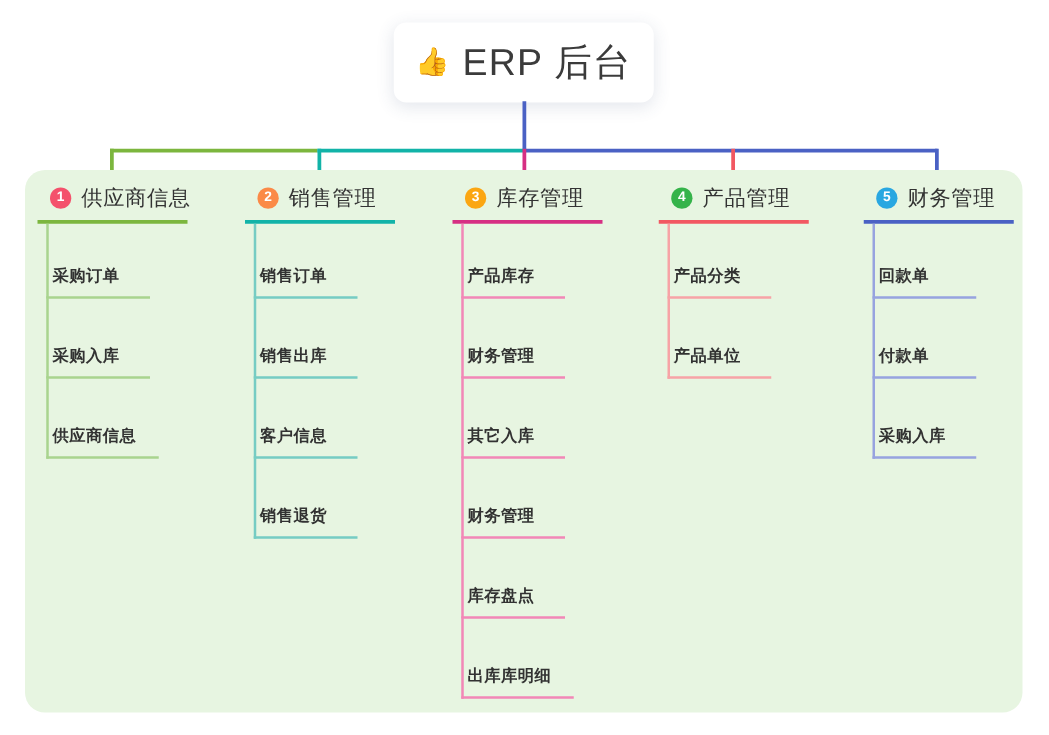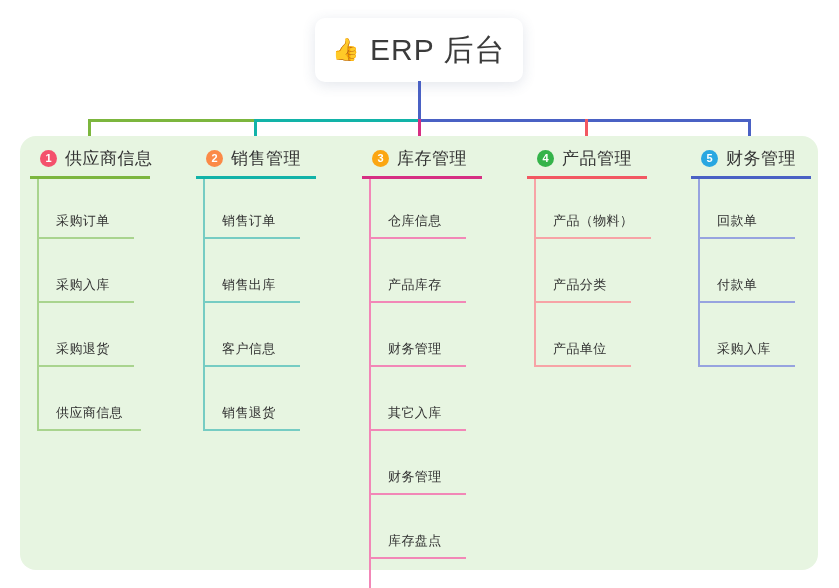--- a/index.html
+++ b/index.html
@@ -37,22 +37,22 @@
     width:17px;height:17px;border-radius:50%;flex:0 0 17px;
     background:var(--b);color:#fff;font-size:11px;font-weight:bold;
     display:flex;align-items:center;justify-content:center;line-height:1;
   }
   .cat-label{font-size:17px;color:#333;white-space:nowrap;letter-spacing:0.5px;}
   .sub-list{margin-left:7px;display:flex;flex-direction:column;align-items:flex-start;}
   .sub-item{
     height:55px;width:fit-content;min-width:60px;
     border-left:2px solid var(--l);border-bottom:2px solid var(--l);
     display:flex;align-items:flex-end;
-    padding:0 18px 7px 17px;box-sizing:content-box;
-    font-size:13px;color:#323232;white-space:nowrap;letter-spacing:0.4px;
+    padding:0 18px 7px 3px;box-sizing:content-box;
+    font-size:13px;color:#323232;white-space:nowrap;letter-spacing:0.4px;font-weight:bold;
   }
   .sub-item:first-child{height:51px;}
 </style>
 </head>
 <body>
 
 <div class="page">
 
   <div class="root-node">
     <span class="root-icon">👍</span>
@@ -72,21 +72,20 @@
   <div class="panel" style="background: rgb(231, 245, 225);"></div>
 
   <div class="category" style="left: 30px; --c: #7CB63E; --l: #A9D48E; --b: #F4516C;">
     <div class="cat-header">
       <span class="badge">1</span>
       <span class="cat-label">供应商信息</span>
     </div>
     <div class="sub-list">
       <div class="sub-item">采购订单</div>
       <div class="sub-item">采购入库</div>
-      <div class="sub-item">采购退货</div>
       <div class="sub-item">供应商信息</div>
     </div>
   </div>
 
   <div class="category" style="left: 196px; --c: #12B3A8; --l: #76CCC3; --b: #FB8A47;">
     <div class="cat-header">
       <span class="badge">2</span>
       <span class="cat-label">销售管理</span>
     </div>
     <div class="sub-list">
@@ -96,37 +95,35 @@
       <div class="sub-item">销售退货</div>
     </div>
   </div>
 
   <div class="category" style="left: 362px; --c: #D62F83; --l: #F287B7; --b: #FBA612;">
     <div class="cat-header">
       <span class="badge">3</span>
       <span class="cat-label">库存管理</span>
     </div>
     <div class="sub-list">
-      <div class="sub-item">仓库信息</div>
       <div class="sub-item">产品库存</div>
       <div class="sub-item">财务管理</div>
       <div class="sub-item">其它入库</div>
       <div class="sub-item">财务管理</div>
       <div class="sub-item">库存盘点</div>
       <div class="sub-item">出库库明细</div>
     </div>
   </div>
 
   <div class="category" style="left: 527px; --c: #F25862; --l: #F7A3A6; --b: #35B34A;">
     <div class="cat-header">
       <span class="badge">4</span>
       <span class="cat-label">产品管理</span>
     </div>
     <div class="sub-list">
-      <div class="sub-item">产品（物料）</div>
       <div class="sub-item">产品分类</div>
       <div class="sub-item">产品单位</div>
     </div>
   </div>
 
   <div class="category" style="left: 691px; --c: #4A61C4; --l: #97A3DF; --b: #29A7E1;">
     <div class="cat-header">
       <span class="badge">5</span>
       <span class="cat-label">财务管理</span>
     </div>

